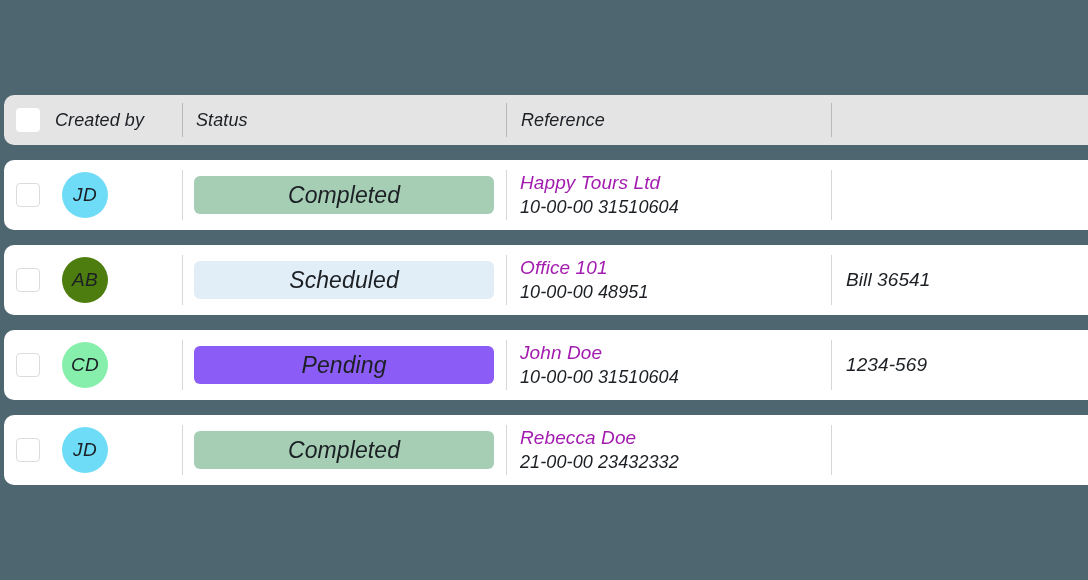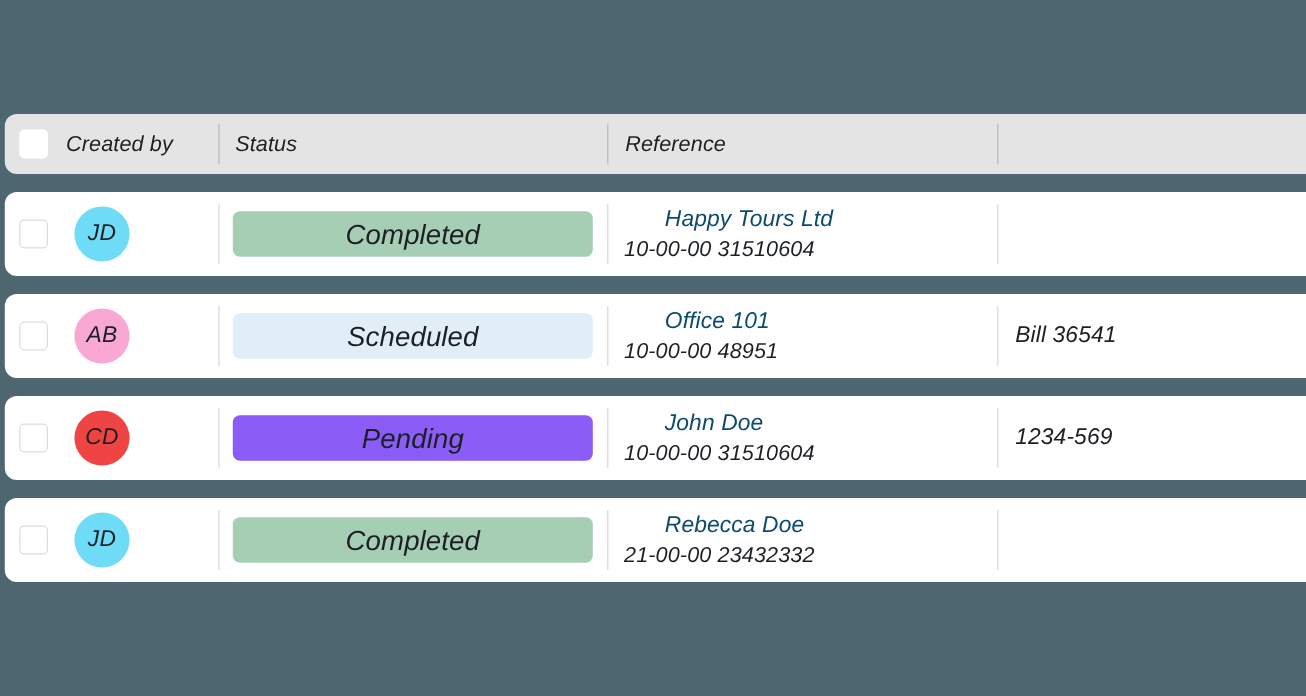--- a/index.html
+++ b/index.html
@@ -138,24 +138,23 @@
   .cell-recipient {
     flex: 0 0 325px;
     padding-left: 14px;
     box-sizing: border-box;
     display: flex;
     flex-direction: column;
     justify-content: center;
   }
   .recip-name {
     font-size: 19px;
-    color: #0c4a6e;
+    color: #a21caf;
     line-height: 1.25;
     letter-spacing: 0.1px;
-    margin-left: 34px;
   }
   .recip-sub {
     font-size: 18px;
     color: #1c2024;
     line-height: 1.35;
     letter-spacing: 0.1px;
   }
   .cell-reference {
     flex: 1 1 auto;
     padding-left: 15px;
@@ -215,21 +214,21 @@
         <div class="row-div" style="left:178px"></div>
         <div class="row-div" style="left:502px"></div>
         <div class="row-div" style="left:827px"></div>
       </div>
       <div class="row-gap"></div>
       <div class="table-row">
         <div class="row-checkbox-cell">
           <div class="row-checkbox"></div>
         </div>
         <div class="cell-created">
-          <div class="avatar" style="background:#f9a8d4">
+          <div class="avatar" style="background:#4d7c0f">
             <span>AB</span>
           </div>
         </div>
         <div class="cell-status">
           <div class="badge" style="background:#e2eef7">
             <span>Scheduled</span>
           </div>
         </div>
         <div class="cell-recipient">
           <div class="recip-name">Office 101</div>
@@ -241,21 +240,21 @@
         <div class="row-div" style="left:178px"></div>
         <div class="row-div" style="left:502px"></div>
         <div class="row-div" style="left:827px"></div>
       </div>
       <div class="row-gap"></div>
       <div class="table-row">
         <div class="row-checkbox-cell">
           <div class="row-checkbox"></div>
         </div>
         <div class="cell-created">
-          <div class="avatar" style="background:#ef4444">
+          <div class="avatar" style="background:#86efac">
             <span>CD</span>
           </div>
         </div>
         <div class="cell-status">
           <div class="badge" style="background:#8b5cf6">
             <span>Pending</span>
           </div>
         </div>
         <div class="cell-recipient">
           <div class="recip-name">John Doe</div>

